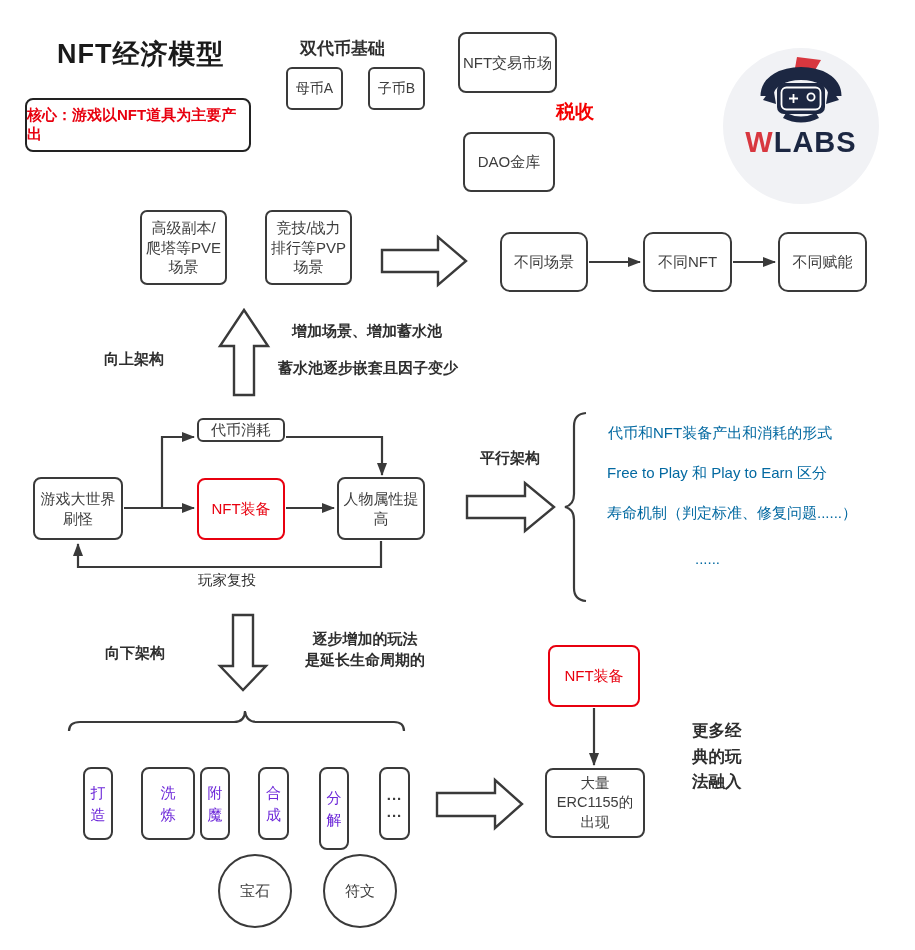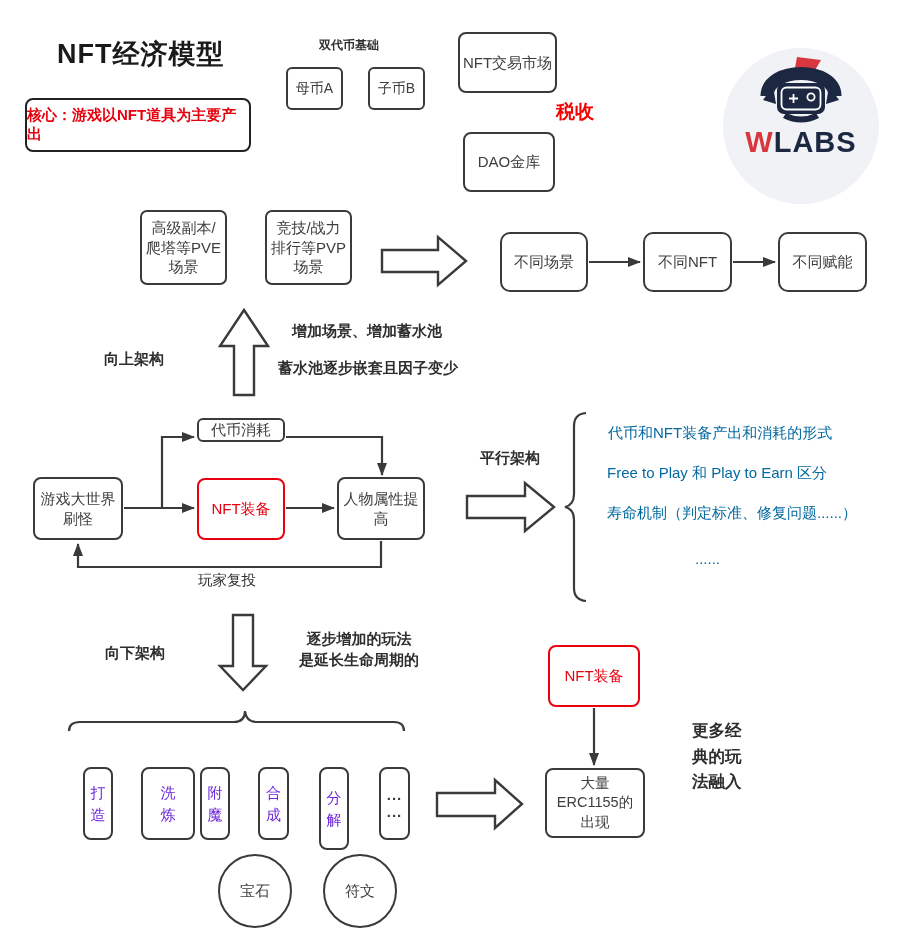--- a/index.html
+++ b/index.html
@@ -71,21 +71,21 @@
     <path d="M233,615 L253,615 L253,666 L266,666 L243,690 L220,666 L233,666 Z" fill="#fff" stroke="#3a3a3a" stroke-width="2.4"></path>
     <path d="M437,793 L495,793 L495,780 L522,804 L495,828 L495,816 L437,816 Z" fill="#fff" stroke="#3a3a3a" stroke-width="2.4"></path>
 
     <path d="M586,413 Q574,414 574,426 L574,494 Q574,505 565,507 Q574,509 574,520 L574,588 Q574,600 586,601" fill="none" stroke="#3a3a3a" stroke-width="2.2"></path>
     <path d="M69,731 Q69,722 80,722 L234,722 Q245,722 245,711 Q246,722 257,722 L394,722 Q404,722 404,731" fill="none" stroke="#3a3a3a" stroke-width="2.2"></path>
   </svg>
 
   <div class="title">NFT经济模型</div>
   <div class="corenote">核心：游戏以NFT道具为主要产出</div>
 
-  <div class="lbl bold" style="left:319px;top:37px;font-size:12px;">双代币基础</div>
+  <div class="lbl bold" style="left:300px;top:37px;font-size:17px;">双代币基础</div>
   <div class="box r6" style="left:286px;top:67px;width:57px;height:43px;font-size:14px;">母币A</div>
   <div class="box r6" style="left:368px;top:67px;width:57px;height:43px;font-size:14px;">子币B</div>
   <div class="box" style="left:458px;top:32px;width:99px;height:61px;">NFT交易市场</div>
   <div class="tax">税收</div>
   <div class="box" style="left:463px;top:132px;width:92px;height:60px;">DAO金库</div>
 
   <div class="logo">
     <svg style="position:absolute;left:30px;top:8px;" width="96" height="72" viewBox="0 0 96 72">
       <polygon points="44,1 68,4 61,16 42,12" fill="#d8373f"></polygon>
       <path d="M14,40 C14,10 82,10 82,40" fill="none" stroke="#1c2742" stroke-width="13"></path>
@@ -122,21 +122,21 @@
 高</div>
   <div class="lbl" style="left:197px;top:571px;width:60px;text-align:center;font-size:14.5px;">玩家复投</div>
 
   <div class="note" style="left:480px;top:449px;">平行架构</div>
   <div class="itemtxt" style="left:608px;top:424px;">代币和NFT装备产出和消耗的形式</div>
   <div class="itemtxt" style="left:607px;top:464px;">Free to Play 和  Play to Earn 区分</div>
   <div class="itemtxt" style="left:607px;top:504px;">寿命机制（判定标准、修复问题......）</div>
   <div class="itemtxt" style="left:695px;top:550px;">......</div>
 
   <div class="note" style="left:105px;top:644px;">向下架构</div>
-  <div class="note pre" style="left:284px;top:628px;width:150px;text-align:center;line-height:1.4;">逐步增加的玩法
+  <div class="note pre" style="left:290px;top:628px;width:150px;text-align:center;line-height:1.4;">逐步增加的玩法
 是延长生命周期的</div>
 
   <div class="vbox" style="left:83px;top:767px;width:30px;height:73px;">
       <span class="vtxt">打造</span>
     </div>
   <div class="vbox" style="left:141px;top:767px;width:54px;height:73px;">
       <span class="vtxt">洗炼</span>
     </div>
   <div class="vbox" style="left:200px;top:767px;width:30px;height:73px;">
       <span class="vtxt">附魔</span>

